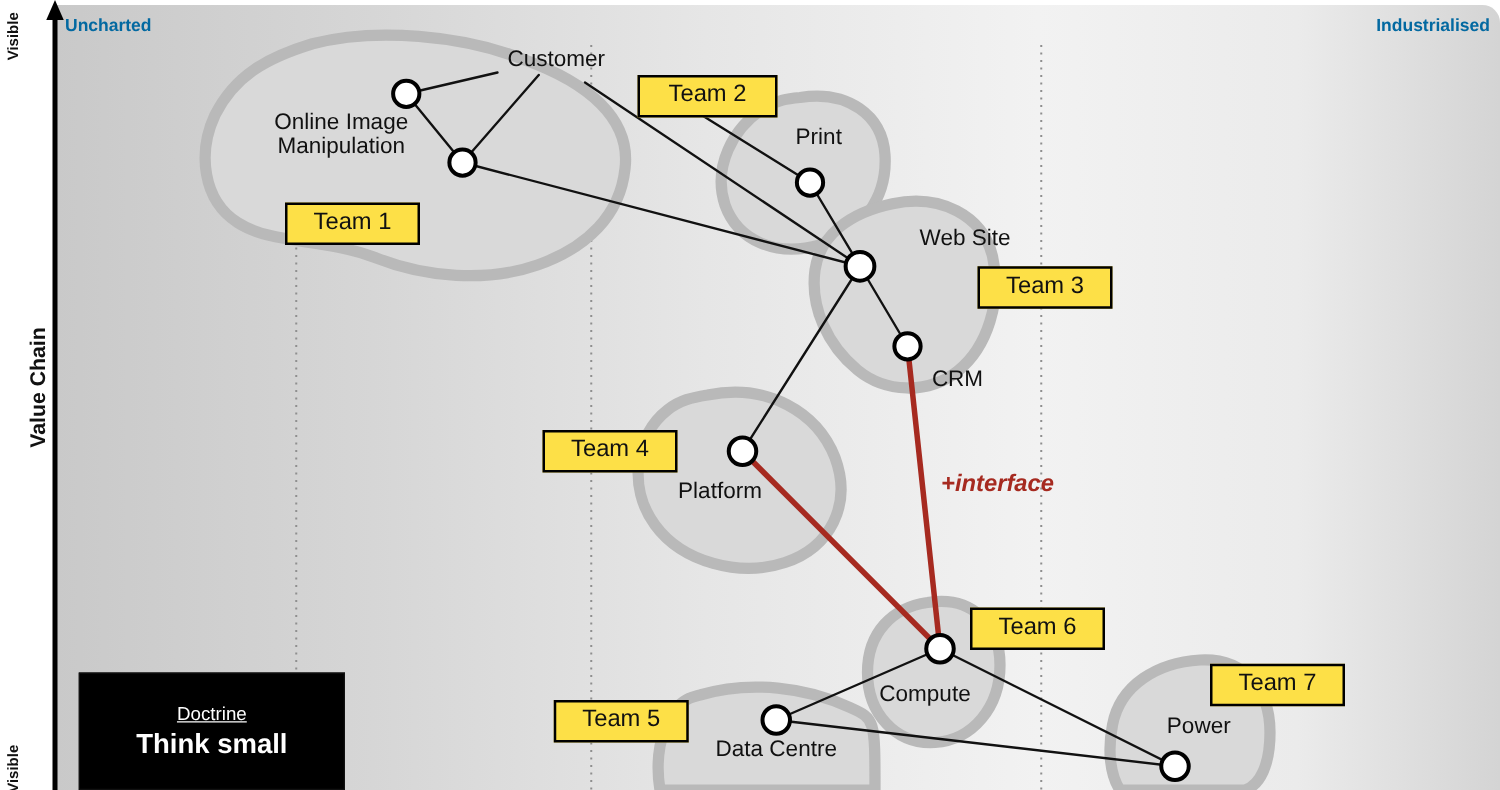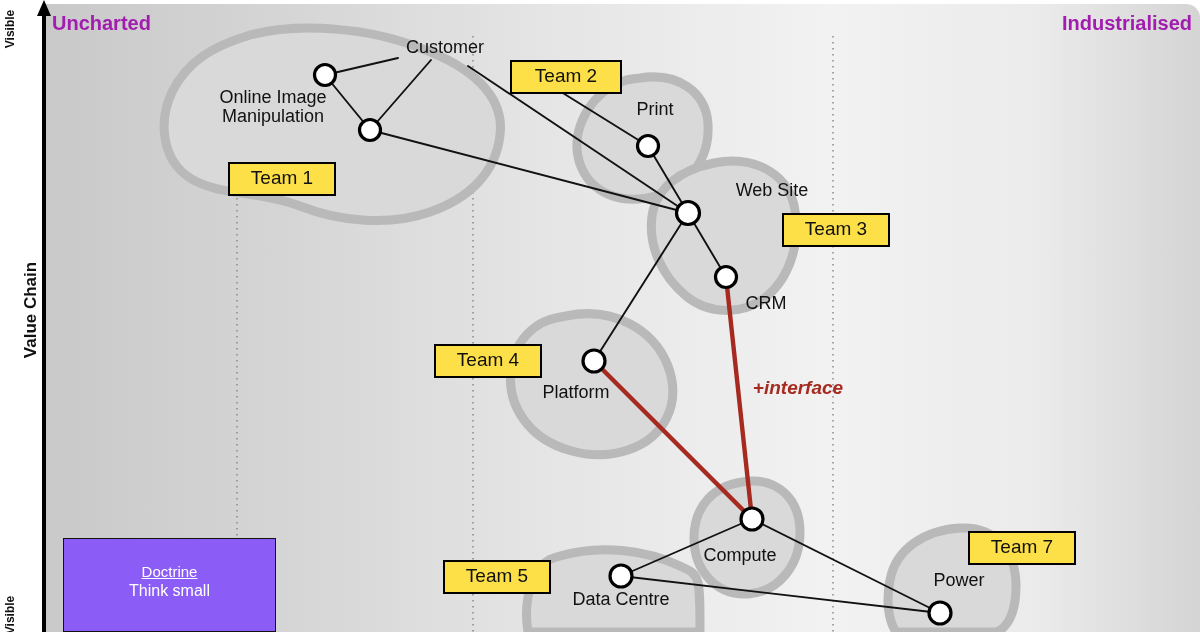--- a/index.html
+++ b/index.html
@@ -34,23 +34,23 @@
     transform: rotate(-90deg);
   }
   #label-visible-bottom {
     font-size: 12px;
     left: -20px; top: 608px;
     width: 60px; text-align: center;
     transform: rotate(-90deg);
   }
   .evo-label {
     position: absolute;
-    font-size: 20px;
-    font-weight: bold;
-    color: #a21caf;
+    font-size: 14px;
+    font-weight: bold;
+    color: #0369a1;
     white-space: nowrap;
   }
   #label-uncharted { left: 52px; top: 12px; }
   #label-industrialised { right: 8px; top: 12px; }
 
   .node-label {
     position: absolute;
     font-size: 18px;
     color: #111;
     line-height: 1.08;
@@ -73,36 +73,36 @@
     position: absolute;
     font-size: 19px;
     font-weight: bold;
     font-style: italic;
     color: #a62a20;
     white-space: nowrap;
     transform: translateX(-50%);
   }
   #doctrine-box {
     position: absolute;
-    background: #8b5cf6;
+    background: #000000;
     border: 1px solid #111;
     color: #ffffff;
     text-align: center;
     box-sizing: border-box;
     padding-top: 24px;
   }
   #doctrine-kicker {
     font-size: 15px;
     text-decoration: underline;
     display: block;
     margin-bottom: 2px;
   }
   #doctrine-text {
-    font-size: 16px;
-    font-weight: normal;
+    font-size: 22px;
+    font-weight: bold;
     display: block;
   }
 </style>
 </head>
 <body>
 
 <div id="stage">
 
   <svg id="map" width="1200" height="632">
     <defs>
@@ -213,20 +213,21 @@
   <div class="node-label" style="left:740px; top:546px;">Compute</div>
   <div class="node-label" style="left:621px; top:590px;">Data Centre</div>
   <div class="node-label" style="left:959px; top:571px;">Power</div>
   <div class="node-label" style="left:445px; top:38px;">Customer</div>
 
   <div class="team-box" style="left:282px; top:162px; width:104px;">Team 1</div>
   <div class="team-box" style="left:566px; top:60px; width:108px;">Team 2</div>
   <div class="team-box" style="left:836px; top:213px; width:104px;">Team 3</div>
   <div class="team-box" style="left:488px; top:344px; width:104px;">Team 4</div>
   <div class="team-box" style="left:497px; top:560px; width:104px;">Team 5</div>
+  <div class="team-box" style="left:830px; top:486px; width:104px;">Team 6</div>
   <div class="team-box" style="left:1022px; top:531px; width:104px;">Team 7</div>
 
   <div id="annot-interface" style="left:798px; top:377px;">+interface</div>
 
   <div id="doctrine-box" style="left:63px; top:538px; width:213px; height:94px;">
     <span id="doctrine-kicker">Doctrine</span>
     <span id="doctrine-text">Think small</span>
   </div>
 
 </div>

